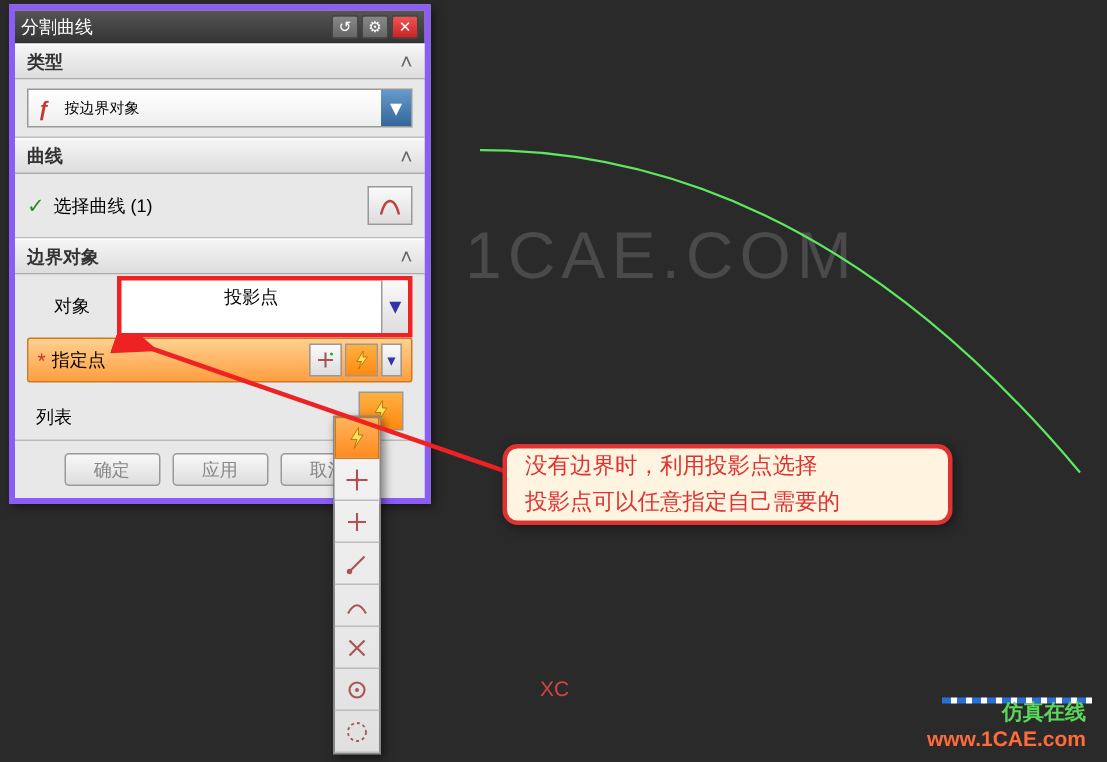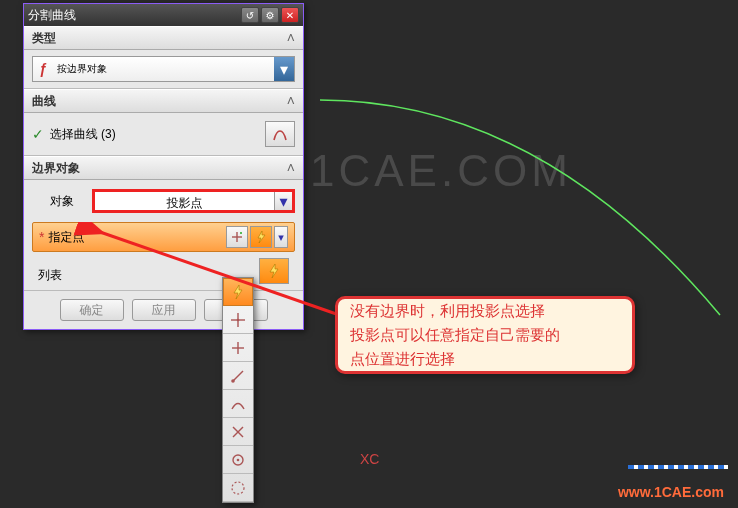--- a/index.html
+++ b/index.html
@@ -1,18 +1,18 @@
 <!DOCTYPE html>
 <html><head>
 <meta charset="utf-8">
 <style>
 * { box-sizing: border-box; margin: 0; padding: 0; font-family: "Microsoft YaHei", SimSun, sans-serif; }
 body { width: 738px; height: 508px; background: #2a2a2a; position: relative; overflow: hidden; }
 
-.panel { position: absolute; left: 23px; top: 3px; width: 281px; background: #e8e8e8; border: 1px solid #8b5cf6; box-shadow: 2px 2px 6px rgba(0,0,0,0.5); }
+.panel { position: absolute; left: 6px; top: 3px; width: 281px; background: #e8e8e8; border: 4px solid #8b5cf6; box-shadow: 2px 2px 6px rgba(0,0,0,0.5); }
 .titlebar { height: 22px; background: linear-gradient(#555,#333); color: #fff; display: flex; align-items: center; padding: 0 4px; font-size: 12px; }
 .titlebar .title { flex: 1; }
 .titlebar .tbtn { width: 18px; height: 16px; margin-left: 2px; background: linear-gradient(#888,#666); border: 1px solid #444; border-radius: 2px; display: flex; align-items: center; justify-content: center; font-size: 10px; color:#fff; cursor: pointer; }
 .titlebar .close { background: linear-gradient(#e55,#c22); }
 
 .section-head { height: 24px; background: linear-gradient(#f5f5f5,#ddd); border-top:1px solid #fff; border-bottom:1px solid #aaa; display:flex; align-items:center; padding:0 8px; font-size:12px; color:#333; cursor:pointer; }
 .section-head .sh-label { flex:1;font-weight:bold; }
 .section-head .chev { font-size:14px; color:#666; }
 
 .section-body { padding: 6px 8px; background:#e8e8e8; border-bottom:1px solid #bbb; }
@@ -22,21 +22,21 @@
 .type-select .txt { flex:1; font-size:10px; padding-left:4px; }
 .type-select .dd { width:20px; height:100%; background:linear-gradient(#69c,#369); display:flex; align-items:center; justify-content:center; color:#fff; cursor:pointer; }
 
 .curve-row { display:flex; align-items:center; height:30px; }
 .curve-row .check { color:#2a8a2a; font-size:14px; margin-right:6px; }
 .curve-row .lbl { flex:1; font-size:12px; }
 .curve-row .btn { width:30px; height:26px; border:1px solid #999; background:linear-gradient(#fafafa,#ddd); display:flex; align-items:center; justify-content:center; cursor:pointer; }
 
 .obj-row { display:flex; align-items:center; height:30px; margin-bottom:6px;text-align:center; }
 .obj-row .lbl { width:60px; font-size:12px; }
-.obj-select { flex:1; display:flex; height:24px; border:1px solid #666; background:#fff; position:relative; }
+.obj-select { flex:1; display:flex; height:41px; border:1px solid #666; background:#fff; position:relative; }
 .obj-select .txt { flex:1; font-size:12px; padding:3px 6px; }
 .obj-select .dd { width:18px; background:linear-gradient(#fafafa,#ddd); border-left:1px solid #999; display:flex; align-items:center; justify-content:center; cursor:pointer; color:#33a; }
 .red-frame { border:3px solid #e22 !important; }
 
 .highlight-row { display:flex; align-items:center; height:30px; background:linear-gradient(#ffd090,#ff9e40); border:1px solid #cc7a20; border-radius:2px; padding:0 6px; margin-bottom:4px; }
 .highlight-row .star { color:#c33; font-size:14px; margin-right:4px; }
 .highlight-row .lbl { flex:1; font-size:12px; }
 .hr-btn { width:22px; height:22px; margin-left:2px; border:1px solid #999; background:linear-gradient(#fafafa,#ddd); display:flex; align-items:center; justify-content:center; cursor:pointer; font-size:11px; }
 .hr-btn.org { background:linear-gradient(#ffb040,#ff8a10); }
 .hr-btn.dd { width:14px; color:#33a; }
@@ -98,21 +98,21 @@
     </div>
   </div>
 
   <div class="section-head">
     <span class="sh-label">曲线</span>
     <span class="chev">˄</span>
   </div>
   <div class="section-body">
     <div class="curve-row">
       <span class="check">✓</span>
-      <span class="lbl">选择曲线 (3)</span>
+      <span class="lbl">选择曲线 (1)</span>
       <div class="btn">
         <svg width="18" height="18">
             <path d="M3 15 C 6 3, 12 3, 15 15" stroke="#b44" stroke-width="1.6" fill="none"></path>
           </svg>
       </div>
     </div>
   </div>
 
   <div class="section-head">
     <span class="sh-label">边界对象</span>
@@ -214,19 +214,19 @@
       <marker id="ah" markerWidth="10" markerHeight="8" refX="2" refY="4" orient="auto">
         <path d="M10 0 L0 4 L10 8 Z" fill="#e22"></path>
       </marker>
     </defs>
   <line x1="315" y1="95" x2="70" y2="10" stroke="#e22" stroke-width="3" marker-end="url(#ah)"></line>
 </svg>
 
 <div class="anno-box">
   <div>没有边界时，利用投影点选择</div>
   <div>投影点可以任意指定自己需要的</div>
-  <div>点位置进行选择</div>
 </div>
 
 <div class="wm-stripe"></div>
 <div class="watermark2">
+  <div class="l1">仿真在线</div>
   <div class="l2">www.1CAE.com</div>
 </div>
 
 </body></html>

